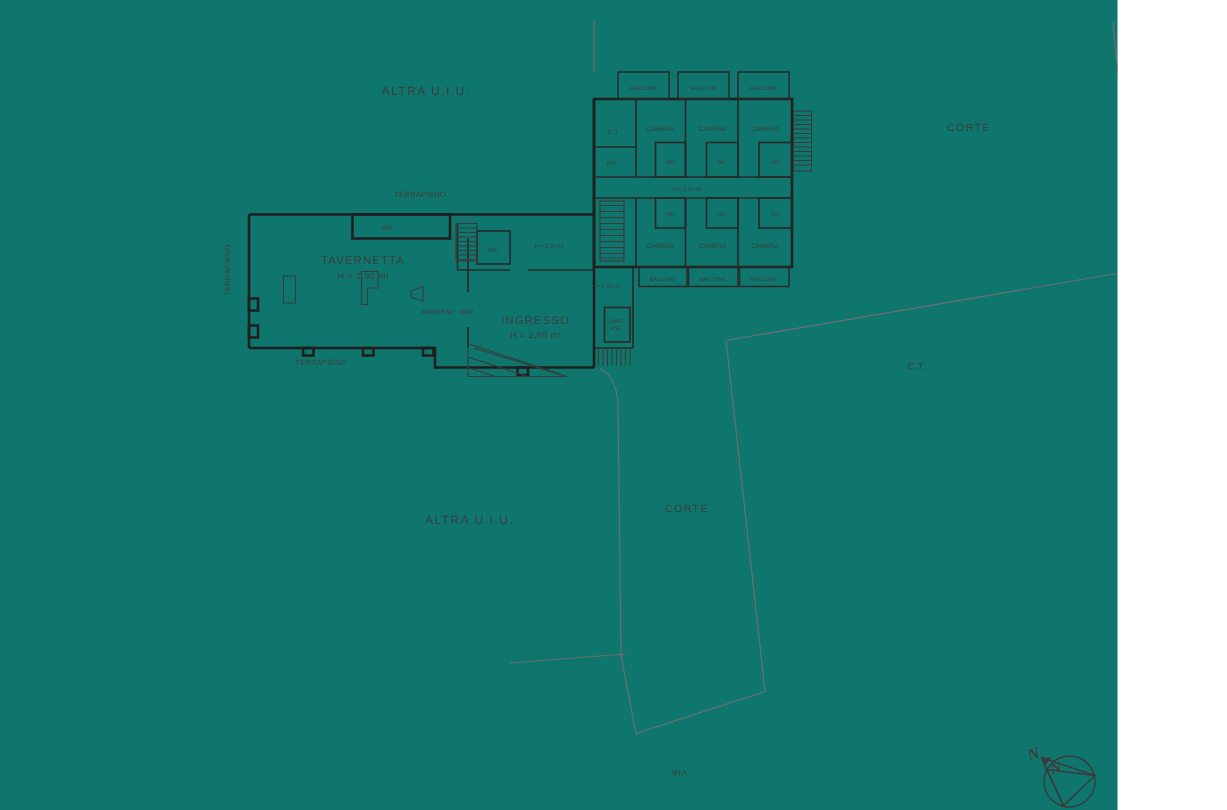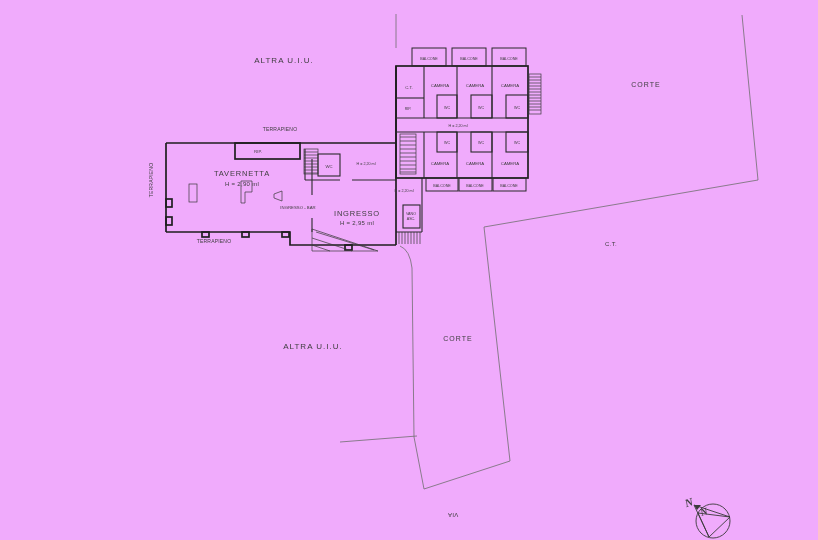--- a/index.html
+++ b/index.html
@@ -1,16 +1,16 @@
 <!DOCTYPE html>
 <html><head>
 <meta charset="utf-8">
 <style>
   html,body{margin:0;padding:0;background:#fff;}
-  .canvas{position:relative;width:818px;height:540px;background:#f0abfc;overflow:hidden;}
+  .canvas{position:relative;width:745px;height:540px;background:#0f766e;overflow:hidden;}
   svg{display:block;}
   text{font-family:"Liberation Sans", sans-serif;fill:#3d3d3d;}
   .t-xl{font-size:8px;letter-spacing:1px;}
   .t-lg{font-size:7.5px;letter-spacing:0.8px;}
   .t-md{font-size:6px;letter-spacing:0.3px;}
   .t-corte{font-size:7px;letter-spacing:1px;}
   .t-sm{font-size:5px;letter-spacing:0.2px;}
   .t-xs{font-size:4.3px;}
   .t-xxs{font-size:3.7px;}
   .t-n{font-family:"Liberation Serif", serif;font-weight:bold;font-size:10px;font-style:italic;}

